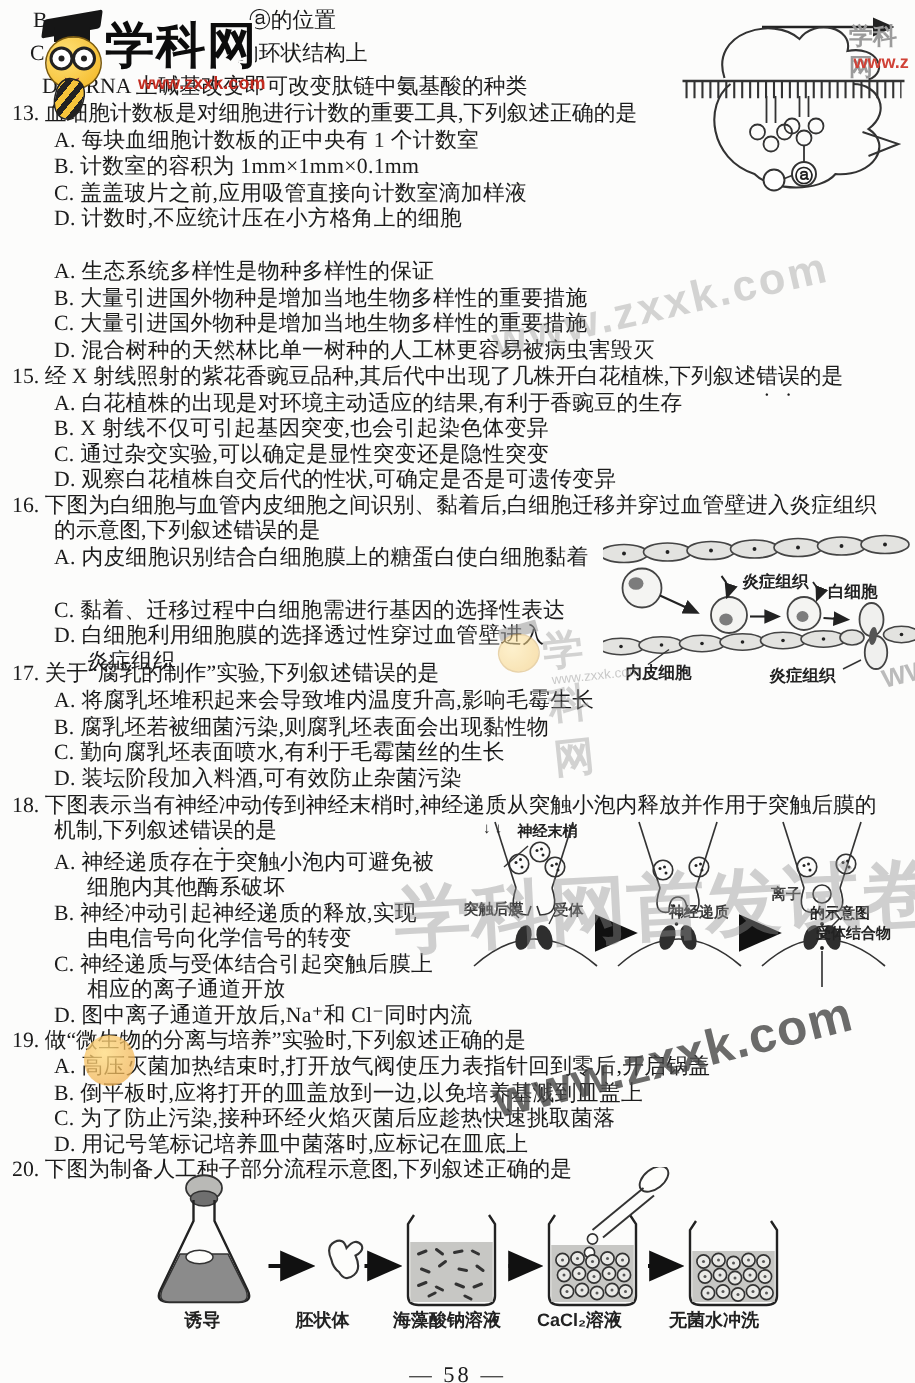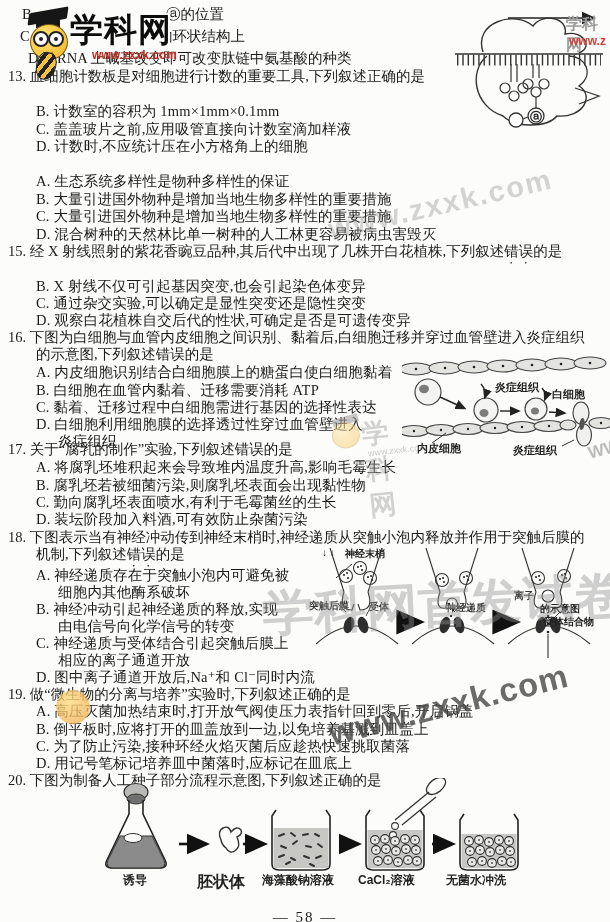--- a/index.html
+++ b/index.html
@@ -110,38 +110,39 @@
     <circle cx="83" cy="88" r="5" fill="none" stroke="#333" stroke-width="1.2"></circle>
     <circle cx="91" cy="80" r="5" fill="none" stroke="#333" stroke-width="1.2"></circle>
     <line x1="83" y1="93" x2="83" y2="104" stroke="#333" stroke-width="1.2"></line>
     <circle cx="83" cy="112" r="8" fill="#fff" stroke="#333" stroke-width="1.3"></circle>
     <circle cx="63" cy="116" r="7" fill="#fff" stroke="#333" stroke-width="1.3"></circle>
     <line x1="70" y1="115" x2="75" y2="113" stroke="#333" stroke-width="1.2"></line>
   </svg>
   <div class="dlabel" style="left:530px;top:109px;font-size:12px">ⓐ</div>
 
   <div class="ln" style="left:8px;top:68px">13. 血细胞计数板是对细胞进行计数的重要工具,下列叙述正确的是</div>
+  <div class="ln opt" style="left:36px;top:86px">A. 每块血细胞计数板的正中央有 1 个计数室</div>
   <div class="ln opt" style="left:36px;top:103px">B. 计数室的容积为 1mm×1mm×0.1mm</div>
   <div class="ln opt" style="left:36px;top:121px">C. 盖盖玻片之前,应用吸管直接向计数室滴加样液</div>
   <div class="ln opt" style="left:36px;top:138px">D. 计数时,不应统计压在小方格角上的细胞</div>
 
   <div class="ln opt" style="left:36px;top:173px">A. 生态系统多样性是物种多样性的保证</div>
   <div class="ln opt" style="left:36px;top:191px">B. 大量引进国外物种是增加当地生物多样性的重要措施</div>
   <div class="ln opt" style="left:36px;top:208px">C. 大量引进国外物种是增加当地生物多样性的重要措施</div>
   <div class="ln opt" style="left:36px;top:226px">D. 混合树种的天然林比单一树种的人工林更容易被病虫害毁灭</div>
 
   <div class="ln" style="left:8px;top:243px"><span>15. 经 X 射线照射的紫花香豌豆品种,其后代中出现了几株开白花植株,下列叙述</span><span class="emph">错误</span><span>的是</span></div>
+  <div class="ln opt" style="left:36px;top:261px">A. 白花植株的出现是对环境主动适应的结果,有利于香豌豆的生存</div>
   <div class="ln opt" style="left:36px;top:278px">B. X 射线不仅可引起基因突变,也会引起染色体变异</div>
   <div class="ln opt" style="left:36px;top:295px">C. 通过杂交实验,可以确定是显性突变还是隐性突变</div>
   <div class="ln opt" style="left:36px;top:312px">D. 观察白花植株自交后代的性状,可确定是否是可遗传变异</div>
 
   <div class="ln" style="left:8px;top:329px">16. 下图为白细胞与血管内皮细胞之间识别、黏着后,白细胞迁移并穿过血管壁进入炎症组织</div>
   <div class="ln" style="left:36px;top:346px"><span>的示意图,下列叙述</span><span class="emph">错误</span><span>的是</span></div>
   <div class="ln opt" style="left:36px;top:364px">A. 内皮细胞识别结合白细胞膜上的糖蛋白使白细胞黏着</div>
-  <div class="ln opt" style="left:36px;top:382px">B. 白细胞在血管内黏着、迁移需要消耗 ATP</div>
   <div class="ln opt" style="left:36px;top:399px">C. 黏着、迁移过程中白细胞需进行基因的选择性表达</div>
   <div class="ln opt" style="left:36px;top:416px">D. 白细胞利用细胞膜的选择透过性穿过血管壁进入</div>
   <div class="ln opt" style="left:58px;top:433px">炎症组织</div>
 
   <svg style="left:402px;top:352px" width="208" height="112" viewBox="0 0 208 112">
     <defs>
         <marker id="ar2" markerWidth="8" markerHeight="7" refX="6" refY="3.5" orient="auto">
           <path d="M0,0 L8,3.5 L0,7 z" fill="#222"></path>
         </marker>
       </defs>
@@ -437,21 +438,21 @@
         <circle cx="405" cy="72" r="1"></circle>
         <circle cx="415" cy="73" r="1"></circle>
       <circle cx="377" cy="84" r="1"></circle>
         <circle cx="387" cy="83" r="1"></circle>
         <circle cx="397" cy="85" r="1"></circle>
         <circle cx="407" cy="83" r="1"></circle>
         <circle cx="416" cy="84" r="1"></circle>
     </g>
   </svg>
   <div class="dlabel" style="left:123px;top:872px;font-size:12px">诱导</div>
-  <div class="dlabel" style="left:197px;top:872px;font-size:16px">胚状体</div>
+  <div class="dlabel" style="left:197px;top:872px;font-size:12px">胚状体</div>
   <div class="dlabel" style="left:262px;top:872px;font-size:12px">海藻酸钠溶液</div>
   <div class="dlabel" style="left:358px;top:872px;font-size:12px">CaCl₂溶液</div>
   <div class="dlabel" style="left:446px;top:872px;font-size:12px">无菌水冲洗</div>
 
   <div class="pageno">— 58 —</div>
 
   <div class="wm wm-mid">www.zxxk.com</div>
   <div class="wm wm-faint">
     <div class="fb-cap"></div>
     <div class="fb-face"></div>

